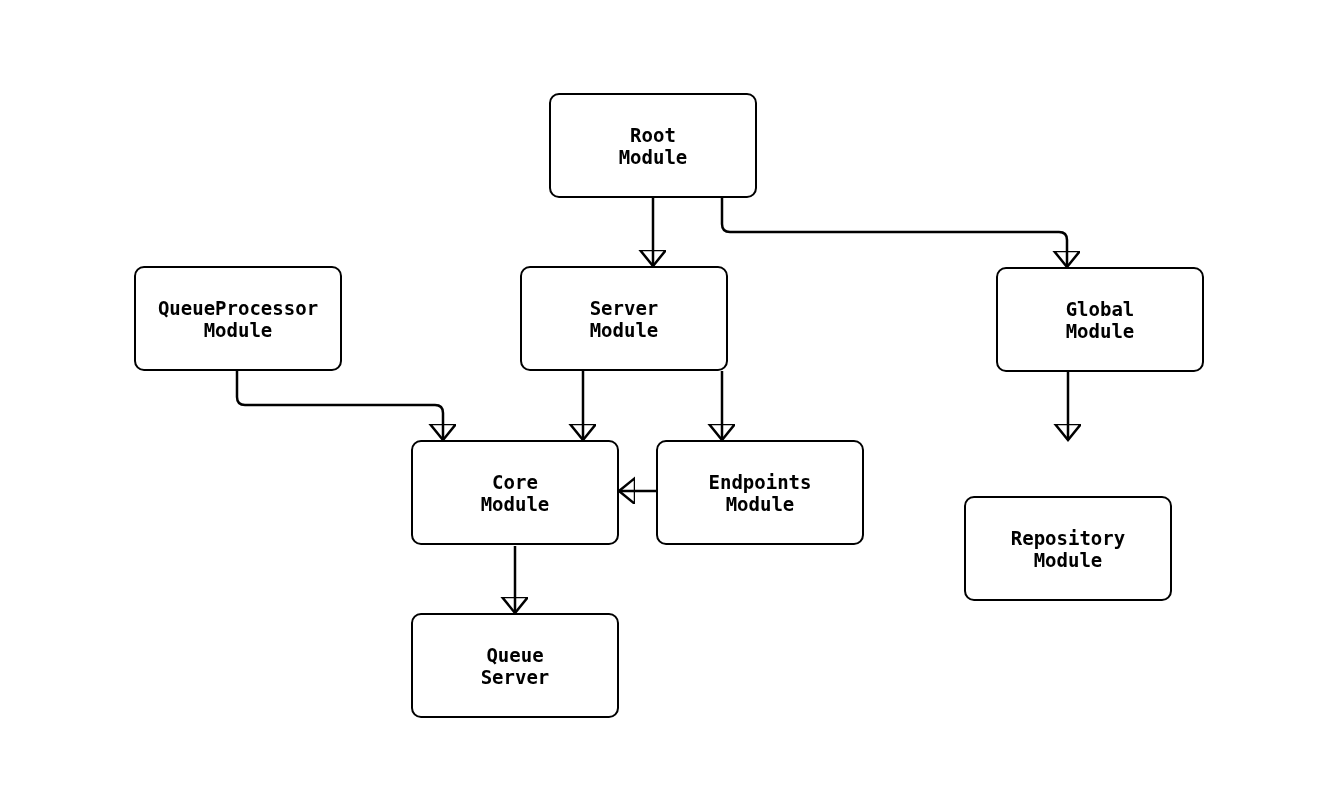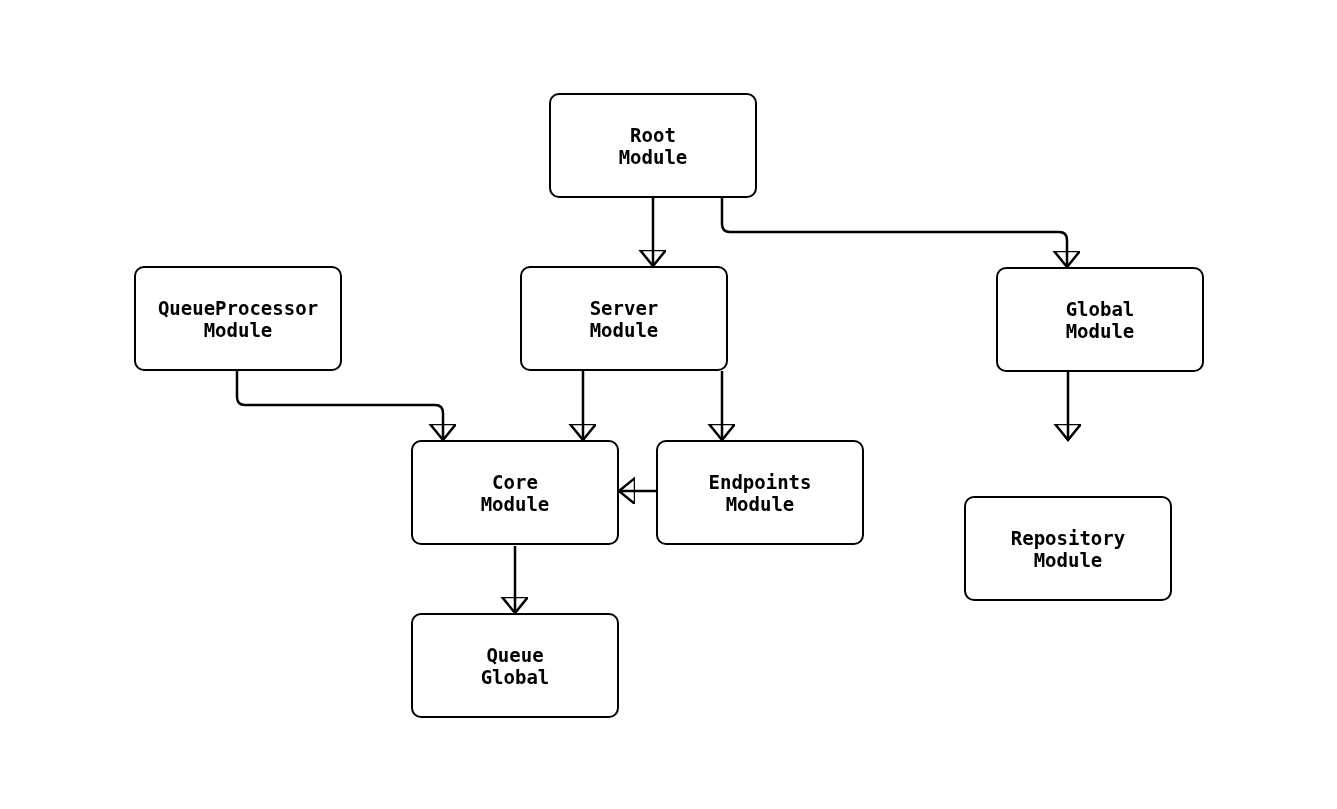--- a/index.html
+++ b/index.html
@@ -107,16 +107,16 @@
 Module</span>
   </div>
 
   <div class="node node-repository">
     <span class="node-label">Repository
 Module</span>
   </div>
 
   <div class="node node-queue">
     <span class="node-label">Queue
-Global</span>
+Server</span>
   </div>
 
 </div>
 
 </body></html>

